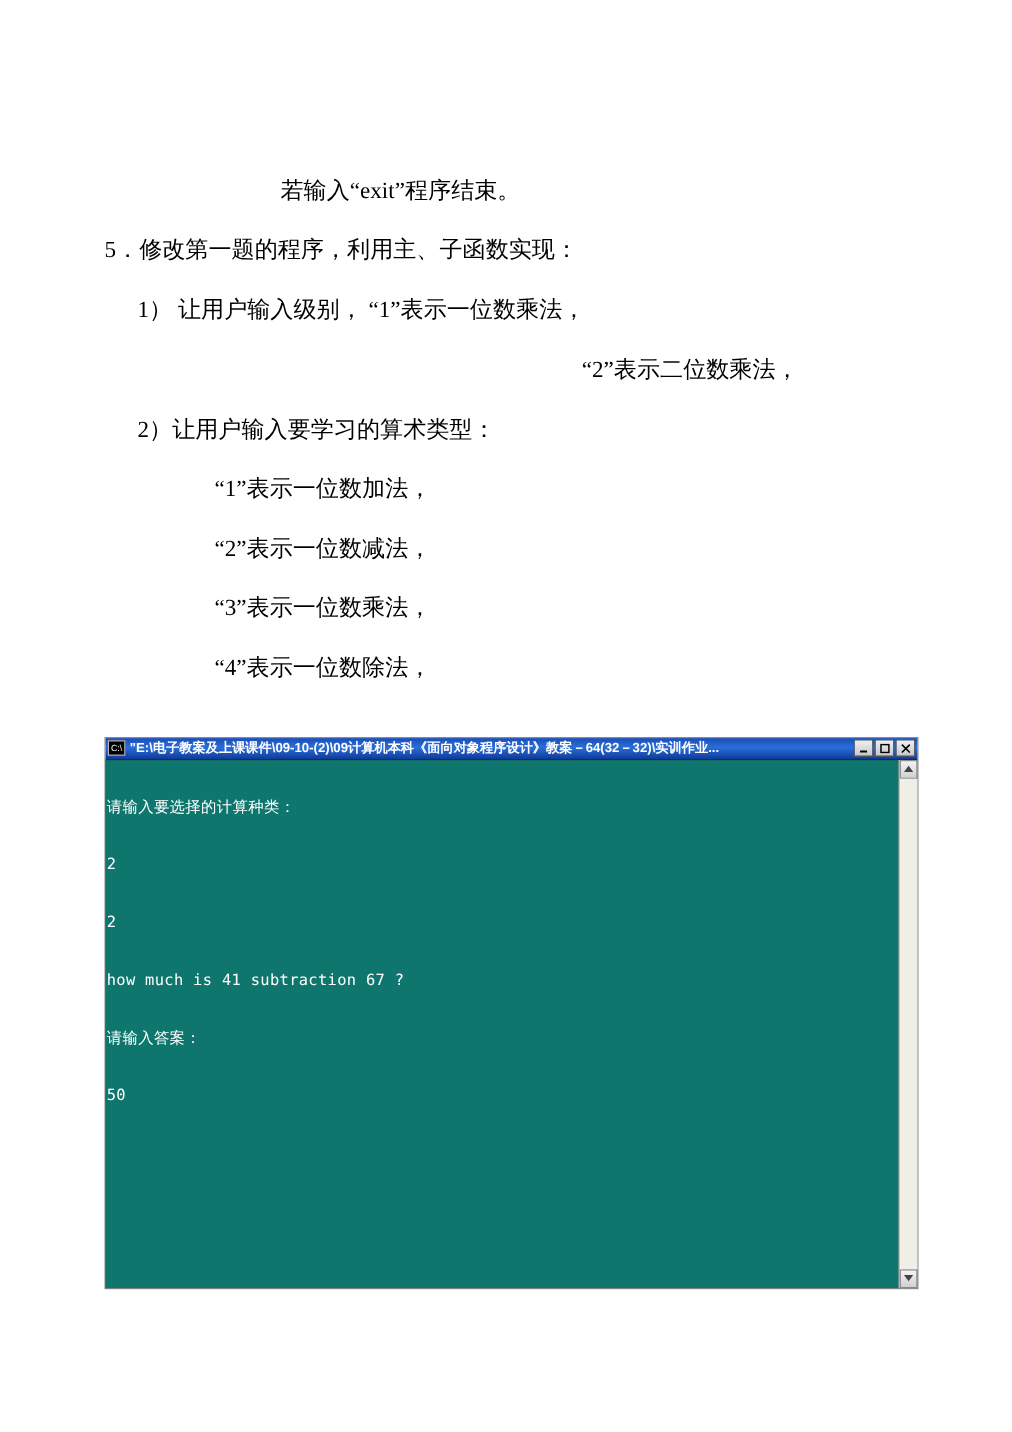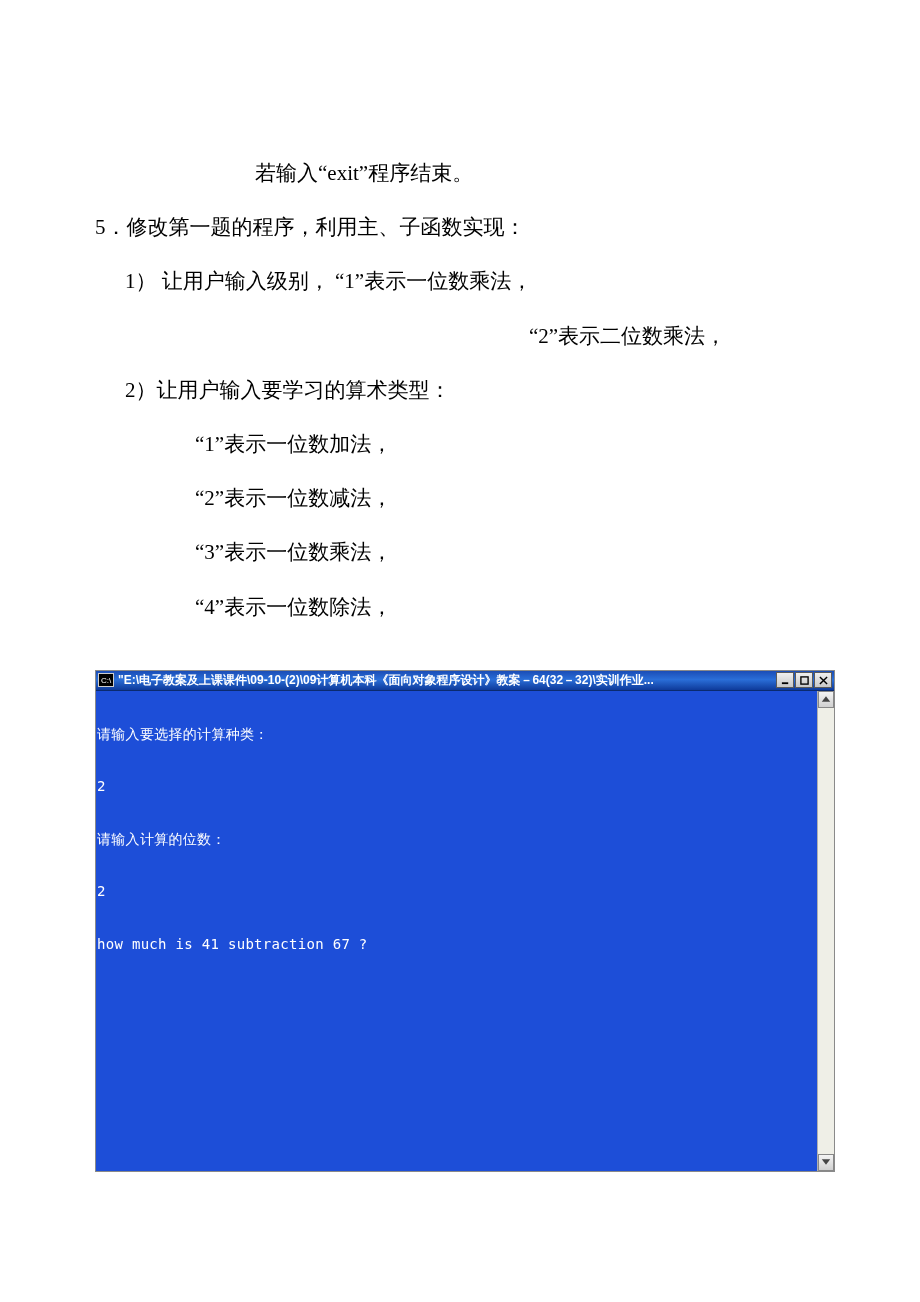--- a/index.html
+++ b/index.html
@@ -76,21 +76,21 @@
     cursor: pointer;
   }
   .win-btn svg { width: 9px; height: 9px; }
   .console-body {
     display: flex;
     background: #000000;
     height: 480px;
   }
   .console-content {
     flex: 1;
-    background: #1d4ed8;
+    background: #0f766e;
     color: #ffffff;
     font-family: "Fixedsys", "NSimSun", "SimSun", monospace;
     font-size: 14px;
     line-height: 1.25;
     padding: 0px 1px;
     white-space: pre-wrap;
     letter-spacing: 0.3px;
     overflow: hidden;
   }
   .console-content .cline { display: block; }
@@ -146,23 +146,24 @@
         <svg viewBox="0 0 10 10">
             <path d="M1 1 L9 9 M9 1 L1 9" stroke="#000" stroke-width="1.6"></path>
           </svg>
       </div>
     </div>
   </div>
   <div class="console-body">
     <div class="console-content">
       <span class="cline">请输入要选择的计算种类：</span>
       <span class="cline">2</span>
-      <span class="cline">请输入计算的位数：</span>
       <span class="cline">2</span>
       <span class="cline">how much is 41 subtraction 67 ?</span>
+      <span class="cline">请输入答案：</span>
+      <span class="cline">50</span>
       
       
       
       
       
       
       
       
       
     </div>

